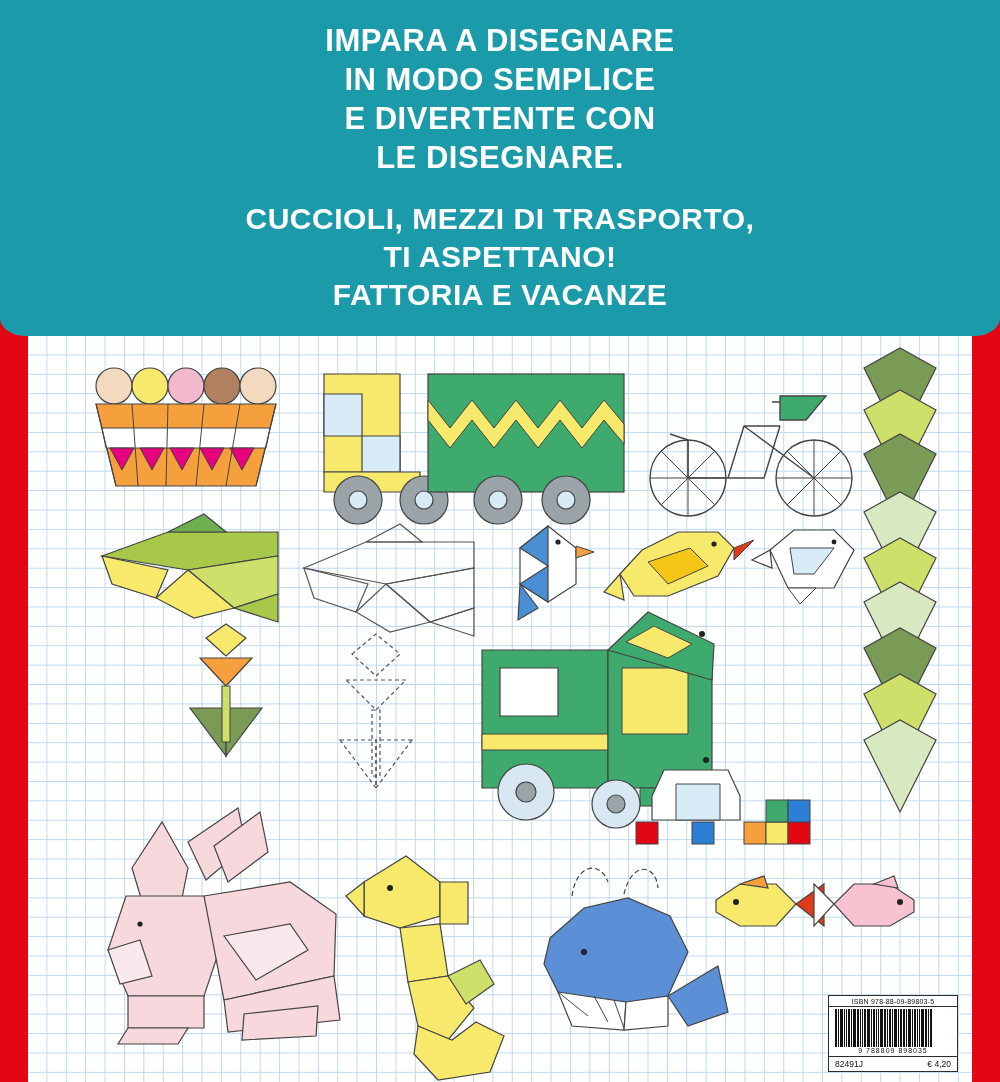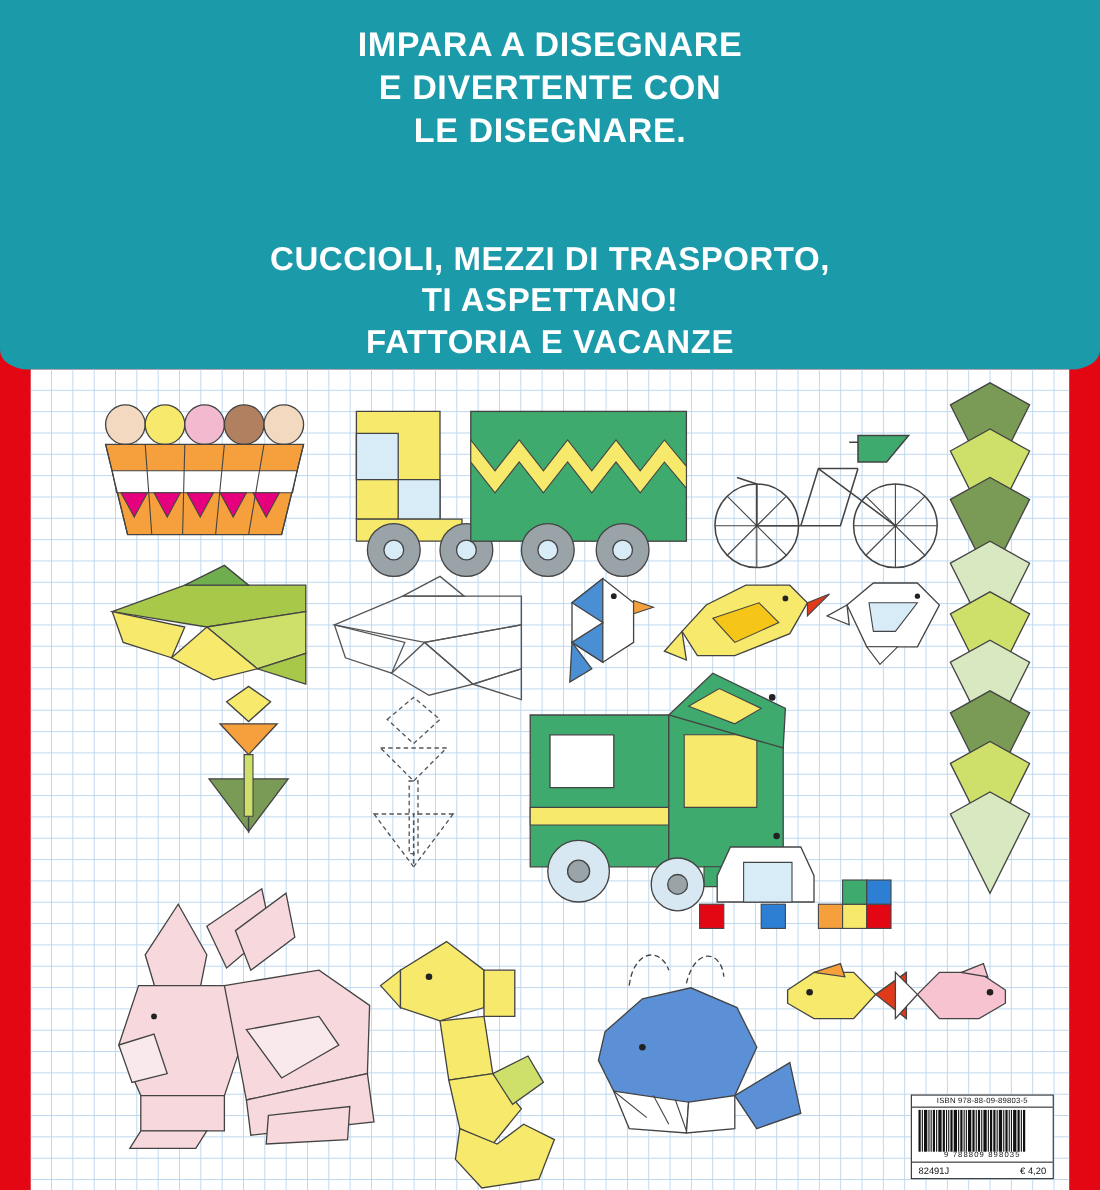--- a/index.html
+++ b/index.html
@@ -41,21 +41,20 @@
     letter-spacing: 0.5px;
     line-height: 1.26;
   }
   #header .headline {
     top: 21px;
     font-size: 31px;
   }
   #header .subline {
     top: 200px;
     font-size: 30px;
-    margin-top: 17px;
   }
   .hl-line { display: block; }
 
   
   #sheet {
     position: absolute;
     left: 28px;
     top: 336px;
     width: 944px;
     height: 746px;
@@ -118,20 +117,21 @@
   }
 </style>
 </head>
 <body>
 
 <div id="page">
 
   <div id="header">
     <div class="headline">
       <span class="hl-line">IMPARA A DISEGNARE</span>
+      <span class="hl-line">IN MODO SEMPLICE</span>
       <span class="hl-line">E DIVERTENTE CON</span>
       <span class="hl-line">LE DISEGNARE.</span>
     </div>
     <div class="subline">
       <span class="hl-line">CUCCIOLI, MEZZI DI TRASPORTO,</span>
       <span class="hl-line">TI ASPETTANO!</span>
       <span class="hl-line">FATTORIA E VACANZE</span>
     </div>
   </div>
 

